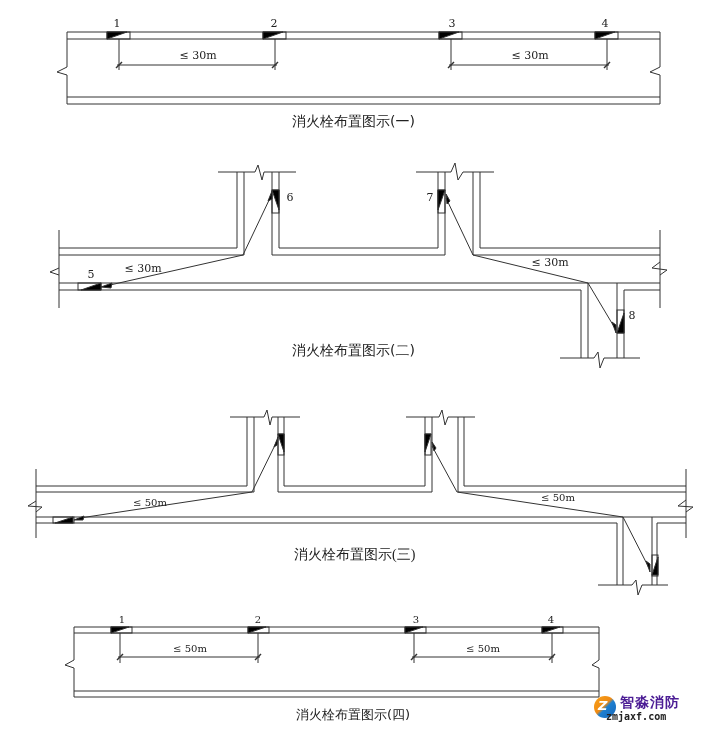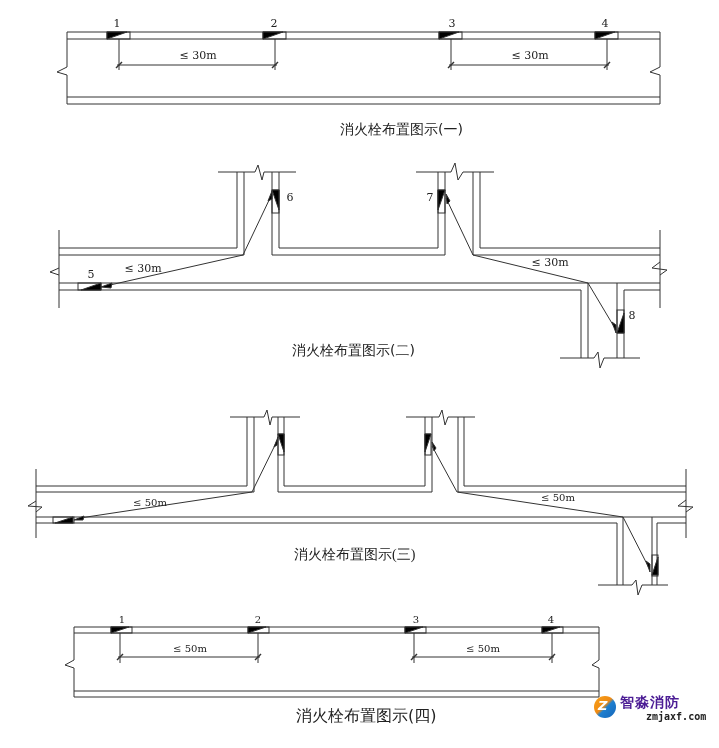--- a/index.html
+++ b/index.html
@@ -6,21 +6,21 @@
   body { width: 719px; height: 748px; position: relative; overflow: hidden;
          font-family: "DejaVu Serif", "Liberation Serif", serif; }
   #canvas { position: absolute; left: 0; top: 0; }
   .caption { position: absolute; font-family: "DejaVu Sans", "Liberation Sans", sans-serif;
              font-size: 14px; color: #222; white-space: nowrap; }
   .logo { position: absolute; left: 594px; top: 694px; width: 120px; height: 34px; }
   .logo-badge { position: absolute; left: 0; top: 2px; width: 22px; height: 22px; border-radius: 50%;
                 background: linear-gradient(135deg, #f7a21b 0%, #f08a12 45%, #1e7fd0 55%, #1565b8 100%); }
   .logo-badge span { position: absolute; left: 4px; top: 2px; color: #fff; font: bold 13px "DejaVu Sans", sans-serif; font-style: italic; }
   .logo-name { position: absolute; left: 26px; top: 0; font: bold 14px "DejaVu Sans", sans-serif; color: #4c1d95; letter-spacing: 1px; }
-  .logo-url { position: absolute; left: 12px; top: 17px; font: bold 10px "DejaVu Sans Mono", monospace; color: #222; margin-left: 40px; }
+  .logo-url { position: absolute; left: 12px; top: 17px; font: bold 10px "DejaVu Sans Mono", monospace; color: #222; }
 </style>
 </head>
 <body>
 
 <svg id="canvas" width="719" height="748" viewBox="0 0 719 748" xmlns="http://www.w3.org/2000/svg" stroke="#333" stroke-width="1" fill="none" font-family="DejaVu Serif, Liberation Serif, serif">
 
   <g>
 
     <line x1="67" y1="32" x2="660" y2="32"></line>
     <line x1="67" y1="39" x2="660" y2="39"></line>
@@ -265,24 +265,24 @@
   <g stroke="none" fill="#222" font-size="10">
     <text x="122" y="623" text-anchor="middle">1</text>
     <text x="258" y="623" text-anchor="middle">2</text>
     <text x="416" y="623" text-anchor="middle">3</text>
     <text x="551" y="623" text-anchor="middle">4</text>
     <text x="190" y="652" text-anchor="middle">≤ 50m</text>
     <text x="483" y="652" text-anchor="middle">≤ 50m</text>
   </g>
 </svg>
 
-<div class="caption" style="left:292px; top:121px;margin-left:48px;">消火栓布置图示(一)</div>
+<div class="caption" style="left:292px; top:113px;">消火栓布置图示(一)</div>
 <div class="caption" style="left:292px; top:342px;text-align:center;">消火栓布置图示(二)</div>
 <div class="caption" style="left:294px; top:546px;font-family:Liberation Serif, serif;">消火栓布置图示(三)</div>
-<div class="caption" style="left:296px; top:706px; font-size:16px;">消火栓布置图示(四)</div>
+<div class="caption" style="left:296px; top:706px; font-size:13px;">消火栓布置图示(四)</div>
 
 <div class="logo">
   <div class="logo-badge">
       <span>Z</span>
     </div>
   <div class="logo-name">智淼消防</div>
   <div class="logo-url">zmjaxf.com</div>
 </div>
 
 </body></html>

